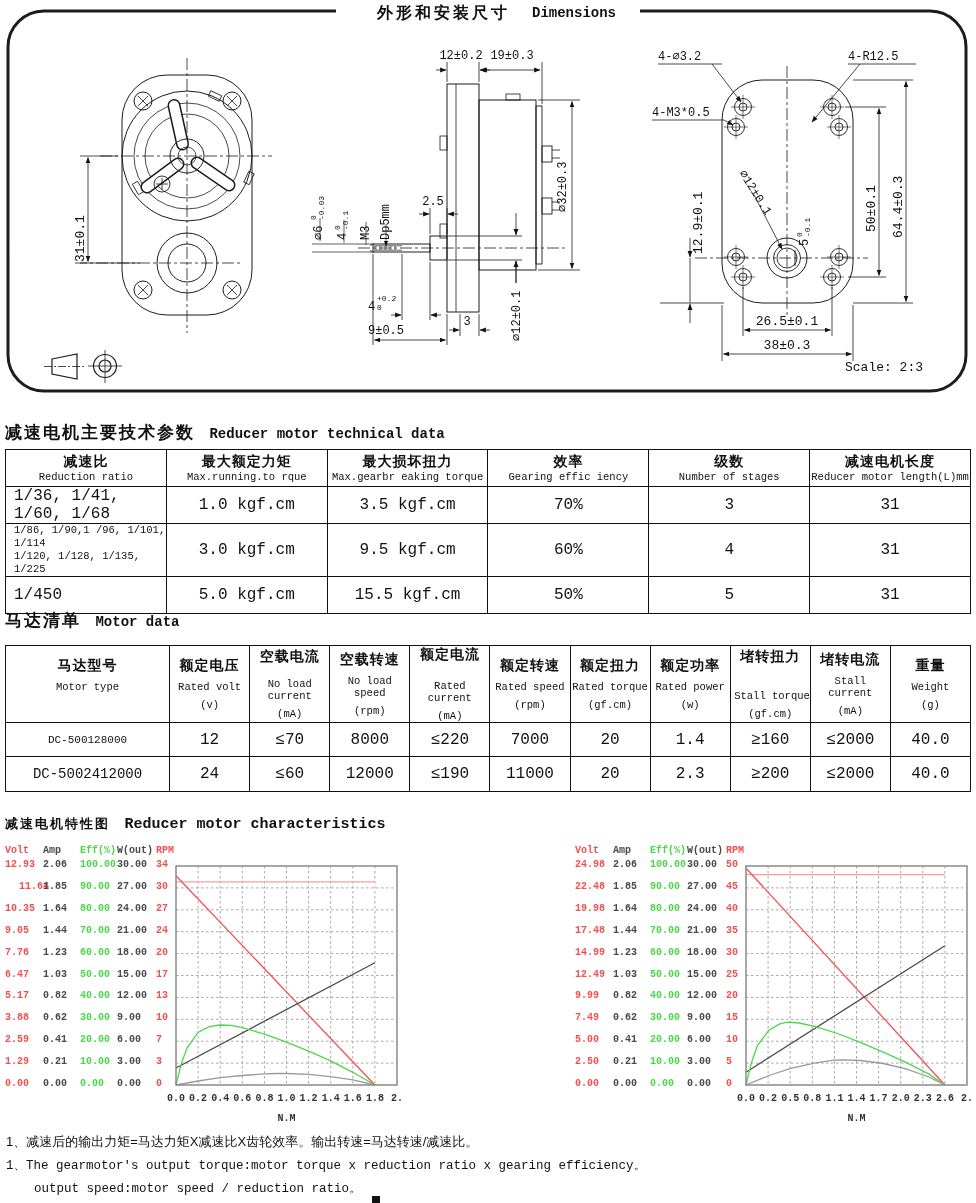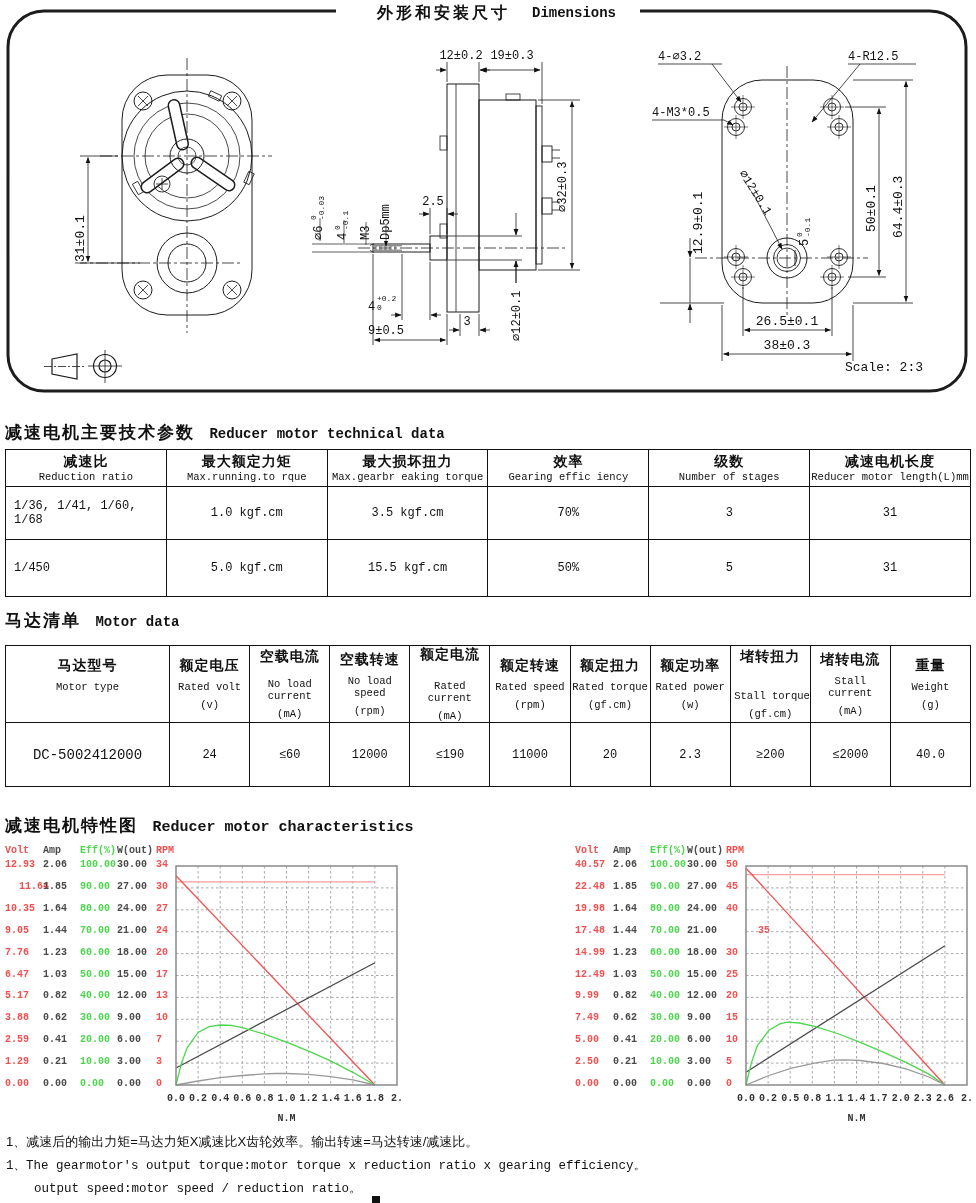--- a/index.html
+++ b/index.html
@@ -10,21 +10,21 @@
   
   .sec-head{position:absolute;white-space:nowrap;}
   .sec-head .zh{font-size:17px;font-weight:700;letter-spacing:2px;}
   .sec-head .en{font-family:"Liberation Mono","DejaVu Sans Mono",monospace;font-size:14px;font-weight:700;margin-left:10px;}
   
   table.dt{border-collapse:collapse;table-layout:fixed;position:absolute;background:#fff;}
   table.dt td,table.dt th{border:1.5px solid #111;padding:0;vertical-align:middle;text-align:center;overflow:hidden;}
   table.dt th .zh{font-size:14px;font-weight:700;letter-spacing:1px;}
   table.dt th .en{font-family:"Liberation Mono","DejaVu Sans Mono",monospace;font-size:10.5px;font-weight:400;}
   table.dt th .unit{font-family:"Liberation Mono","DejaVu Sans Mono",monospace;font-size:10.5px;font-weight:400;}
-  table.dt td{font-family:"Liberation Mono","DejaVu Sans Mono",monospace;font-size:12px;}
+  table.dt td{font-family:"Liberation Mono","DejaVu Sans Mono",monospace;font-size:16px;}
   table.dt td.cl{text-align:left;padding-left:8px;}
   table.dt td.small{font-size:10.5px;line-height:13px;}
   
   .chart-block{position:absolute;}
   .ax-row{position:absolute;height:12px;white-space:nowrap;}
   .ax-cell{position:absolute;font-family:"Liberation Mono","DejaVu Sans Mono",monospace;font-size:10px;font-weight:700;}
   
   .note{position:absolute;white-space:nowrap;font-size:13px;}
   .note.en{font-family:"Liberation Mono","DejaVu Sans Mono",monospace;font-size:12.5px;}
   
@@ -354,20 +354,41 @@
           <td>
             <div>70%</div>
           </td>
           <td>
             <div>3</div>
           </td>
           <td>
             <div>31</div>
           </td>
         </tr>
+        <tr style="height:38px">
+          <td class="cl small">
+            <div>1/86, 1/90,1 /96, 1/101, 1/114</div>
+            <div>1/120, 1/128, 1/135, 1/225</div>
+          </td>
+          <td>
+            <div>3.0 kgf.cm</div>
+          </td>
+          <td>
+            <div>9.5 kgf.cm</div>
+          </td>
+          <td>
+            <div>60%</div>
+          </td>
+          <td>
+            <div>4</div>
+          </td>
+          <td>
+            <div>31</div>
+          </td>
+        </tr>
         <tr style="height:37px">
           <td class="cl">
             <div>1/450</div>
           </td>
           <td>
             <div>5.0 kgf.cm</div>
           </td>
           <td>
             <div>15.5 kgf.cm</div>
           </td>
@@ -455,38 +476,51 @@
             <div class="unit mono" style="margin-top: 6px;">(mA)</div>
           </th>
           <th>
             <div class="zh">重量</div>
             <div class="en mono" style="margin-top: 6px;">Weight</div>
             <div class="unit mono" style="margin-top: 6px;">(g)</div>
           </th>
         </tr>
       </thead>
       <tbody>
+        <tr style="height:34px">
+          <td style="font-size: 11px;">DC-500128000</td>
+          <td>12</td>
+          <td>≤70</td>
+          <td>8000</td>
+          <td>≤220</td>
+          <td>7000</td>
+          <td>20</td>
+          <td>1.4</td>
+          <td>≥160</td>
+          <td>≤2000</td>
+          <td>40.0</td>
+        </tr>
         <tr style="height:35px">
           <td style="font-size: 14px;">DC-5002412000</td>
           <td>24</td>
           <td>≤60</td>
           <td>12000</td>
           <td>≤190</td>
           <td>11000</td>
           <td>20</td>
           <td>2.3</td>
           <td>≥200</td>
           <td>≤2000</td>
           <td>40.0</td>
         </tr>
       </tbody>
     </table>
 
   <div class="sec-head" style="left:5px;top:814px">
-    <span class="zh" style="font-size:17px">减速电机特性图</span>
+    <span class="zh" style="font-size:13px">减速电机特性图</span>
     <span class="en" style="font-size:15px">Reducer motor characteristics</span>
   </div>
   <div id="chart-0" class="chart-block" style="left:5px;top:845px;width:420px;height:290px">
       <div class="ax-row" style="top: 0px;">
         <span class="ax-cell" style="left: 0px; color: rgb(242, 80, 80);">Volt</span>
         <span class="ax-cell" style="left: 38px; color: rgb(74, 74, 74);">Amp</span>
         <span class="ax-cell" style="left: 75px; color: rgb(76, 214, 76);">Eff(%)</span>
         <span class="ax-cell" style="left: 112px; color: rgb(74, 74, 74);">W(out)</span>
         <span class="ax-cell" style="left: 151px; color: rgb(242, 80, 80);">RPM</span>
       </div>
@@ -608,21 +642,21 @@
     </div>
   <div id="chart-1" class="chart-block" style="left:575px;top:845px;width:420px;height:290px">
       <div class="ax-row" style="top: 0px;">
         <span class="ax-cell" style="left: 0px; color: rgb(242, 80, 80);">Volt</span>
         <span class="ax-cell" style="left: 38px; color: rgb(74, 74, 74);">Amp</span>
         <span class="ax-cell" style="left: 75px; color: rgb(76, 214, 76);">Eff(%)</span>
         <span class="ax-cell" style="left: 112px; color: rgb(74, 74, 74);">W(out)</span>
         <span class="ax-cell" style="left: 151px; color: rgb(242, 80, 80);">RPM</span>
       </div>
       <div class="ax-row" style="top: 14px;">
-        <span class="ax-cell" style="left: 0px; color: rgb(242, 80, 80);">40.57</span>
+        <span class="ax-cell" style="left: 0px; color: rgb(242, 80, 80);">24.98</span>
         <span class="ax-cell" style="left: 38px; color: rgb(74, 74, 74);">2.06</span>
         <span class="ax-cell" style="left: 75px; color: rgb(76, 214, 76);">100.00</span>
         <span class="ax-cell" style="left: 112px; color: rgb(74, 74, 74);">30.00</span>
         <span class="ax-cell" style="left: 151px; color: rgb(242, 80, 80);">50</span>
       </div>
       <div class="ax-row" style="top: 35.9px;">
         <span class="ax-cell" style="left: 0px; color: rgb(242, 80, 80);">22.48</span>
         <span class="ax-cell" style="left: 38px; color: rgb(74, 74, 74);">1.85</span>
         <span class="ax-cell" style="left: 75px; color: rgb(76, 214, 76);">90.00</span>
         <span class="ax-cell" style="left: 112px; color: rgb(74, 74, 74);">27.00</span>
@@ -633,21 +667,21 @@
         <span class="ax-cell" style="left: 38px; color: rgb(74, 74, 74);">1.64</span>
         <span class="ax-cell" style="left: 75px; color: rgb(76, 214, 76);">80.00</span>
         <span class="ax-cell" style="left: 112px; color: rgb(74, 74, 74);">24.00</span>
         <span class="ax-cell" style="left: 151px; color: rgb(242, 80, 80);">40</span>
       </div>
       <div class="ax-row" style="top: 79.7px;">
         <span class="ax-cell" style="left: 0px; color: rgb(242, 80, 80);">17.48</span>
         <span class="ax-cell" style="left: 38px; color: rgb(74, 74, 74);">1.44</span>
         <span class="ax-cell" style="left: 75px; color: rgb(76, 214, 76);">70.00</span>
         <span class="ax-cell" style="left: 112px; color: rgb(74, 74, 74);">21.00</span>
-        <span class="ax-cell" style="left: 151px; color: rgb(242, 80, 80); margin-left: 32px;">35</span>
+        <span class="ax-cell" style="left: 151px; color: rgb(242, 80, 80);">35</span>
       </div>
       <div class="ax-row" style="top: 101.6px;">
         <span class="ax-cell" style="left: 0px; color: rgb(242, 80, 80);">14.99</span>
         <span class="ax-cell" style="left: 38px; color: rgb(74, 74, 74);">1.23</span>
         <span class="ax-cell" style="left: 75px; color: rgb(76, 214, 76);">60.00</span>
         <span class="ax-cell" style="left: 112px; color: rgb(74, 74, 74);">18.00</span>
         <span class="ax-cell" style="left: 151px; color: rgb(242, 80, 80);">30</span>
       </div>
       <div class="ax-row" style="top: 123.5px;">
         <span class="ax-cell" style="left: 0px; color: rgb(242, 80, 80);">12.49</span>

